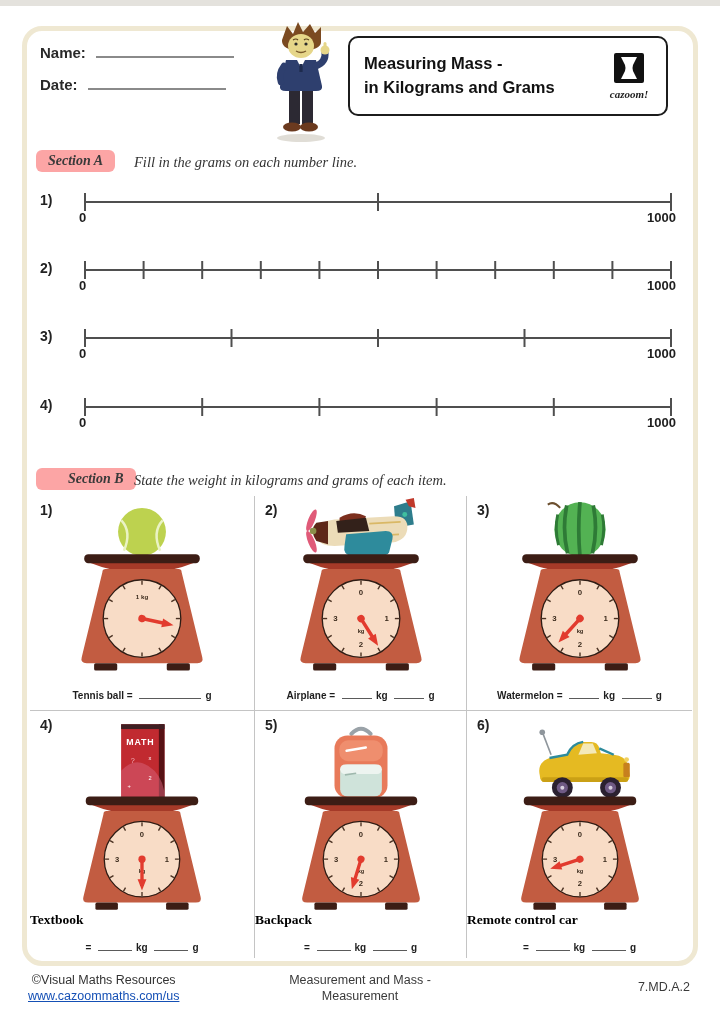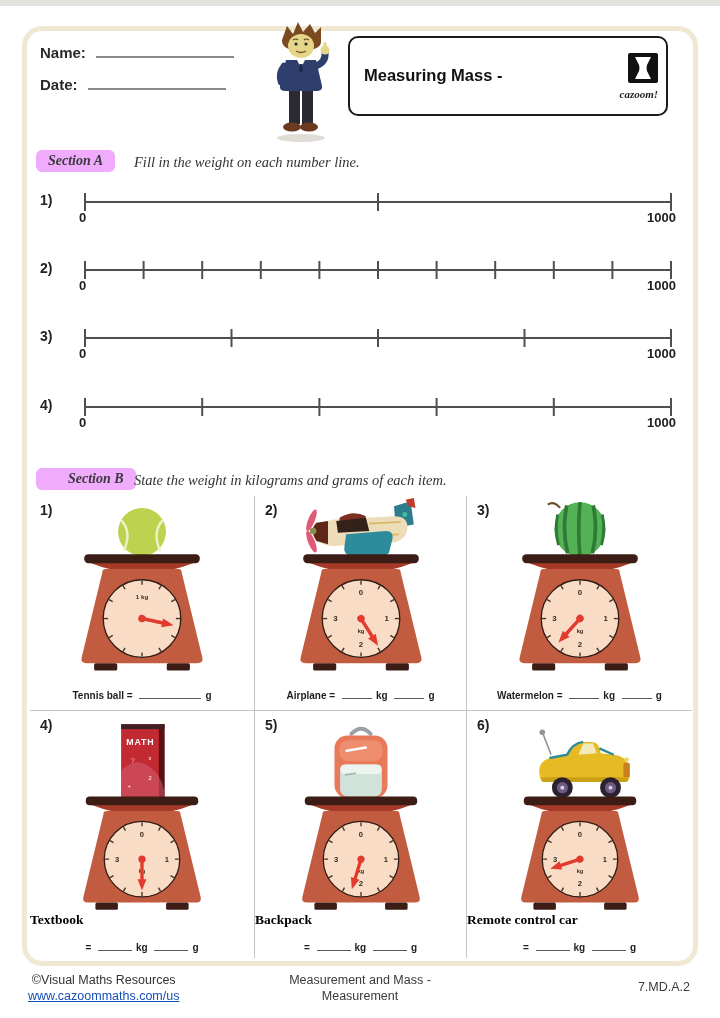--- a/index.html
+++ b/index.html
@@ -7,24 +7,24 @@
         font-family:"Liberation Sans",sans-serif;color:#222;}
   .top-strip{position:absolute;left:0;top:0;right:0;height:6px;background:#e4e2dd;}
   .frame{position:absolute;left:22px;top:26px;width:676px;height:940px;box-sizing:border-box;
          border:5px solid #efe8d2;border-radius:20px;}
   
   .hdr-row{position:absolute;left:40px;font-weight:bold;font-size:15px;color:#2a2a2a;}
   .hdr-row .wline{display:inline-block;width:138px;border-bottom:2px solid #8a8a8a;height:12px;margin-left:10px;}
   .title-box{position:absolute;left:348px;top:36px;width:320px;height:80px;box-sizing:border-box;
              border:2px solid #1c1c1c;border-radius:10px;background:#fff;display:flex;align-items:center;}
   .title-text{flex:1;padding-left:14px;font-weight:bold;font-size:16.5px;line-height:1.45;color:#111;}
-  .logo{width:58px;margin-right:8px;text-align:right;}
+  .logo{width:58px;margin-right:8px;text-align:center;}
   .logo-word{font-family:"Liberation Serif",serif;font-weight:bold;font-style:italic;font-size:11px;margin-top:1px;}
   
-  .badge{position:absolute;background:#f0abfc;border-radius:6px;padding:3px 12px;
+  .badge{position:absolute;background:#fca5a5;border-radius:6px;padding:3px 12px;
          font-family:"Liberation Serif",serif;font-weight:bold;font-style:italic;font-size:14px;color:#3a3a3a;}
   .instruction{position:absolute;font-family:"Liberation Serif",serif;font-style:italic;font-size:14.5px;color:#333;}
   
   .numline-row .q-num{position:absolute;left:40px;font-weight:bold;font-size:14px;}
   .numline-row svg{position:absolute;left:80px;}
   .nl-labels{position:absolute;left:79px;width:597px;display:flex;justify-content:space-between;
              font-weight:bold;font-size:13px;color:#1e1e1e;}
   
   .grid{position:absolute;left:30px;top:496px;width:662px;height:462px;display:grid;
         grid-template-columns:225px 212px 225px;grid-template-rows:214px 248px;}
@@ -74,32 +74,33 @@
     <path d="M22 46 Q16 54 19 62" stroke="#2e3f6e" stroke-width="6.5" fill="none" stroke-linecap="round"></path>
     <rect x="27" y="71" width="11" height="33" fill="#2c2933"></rect>
     <rect x="40" y="71" width="11" height="33" fill="#2c2933"></rect>
     <ellipse cx="30" cy="107" rx="9" ry="4.5" fill="#6b3a1f"></ellipse>
     <ellipse cx="47" cy="107" rx="9" ry="4.5" fill="#6b3a1f"></ellipse>
   </svg>
 
   <div class="title-box">
     <div class="title-text">
       <div>Measuring Mass -</div>
+      <div>in Kilograms and Grams</div>
     </div>
     <div class="logo">
       <svg width="30" height="30" viewBox="0 0 30 30">
         <rect x="0" y="0" width="30" height="30" rx="2" fill="#111"></rect>
         <path d="M7 4 H23 L19 12 Q18 15 19 18 L23 26 H7 L11 18 Q12 15 11 12 Z" fill="#fff"></path>
       </svg>
       <div class="logo-word">cazoom!</div>
     </div>
   </div>
 
   <div class="badge" style="left:36px;top:150px;">Section A</div>
-  <div class="instruction" style="left:134px;top:154px;">Fill in the weight on each number line.</div>
+  <div class="instruction" style="left:134px;top:154px;">Fill in the grams on each number line.</div>
   <div>
       <div class="numline-row">
         <span class="q-num" style="top:192px">1)</span>
         <svg style="top:188px" width="597" height="28">
           <line x1="5" y1="14" x2="591" y2="14" stroke="#4f4f4f" stroke-width="2"></line>
           <line x1="5.0" y1="5" x2="5.0" y2="23" stroke="#4f4f4f" stroke-width="2"></line>
           <line x1="298.0" y1="5" x2="298.0" y2="23" stroke="#4f4f4f" stroke-width="2"></line>
           <line x1="591.0" y1="5" x2="591.0" y2="23" stroke="#4f4f4f" stroke-width="2"></line>
         </svg>
         <div class="nl-labels" style="top:210px">

